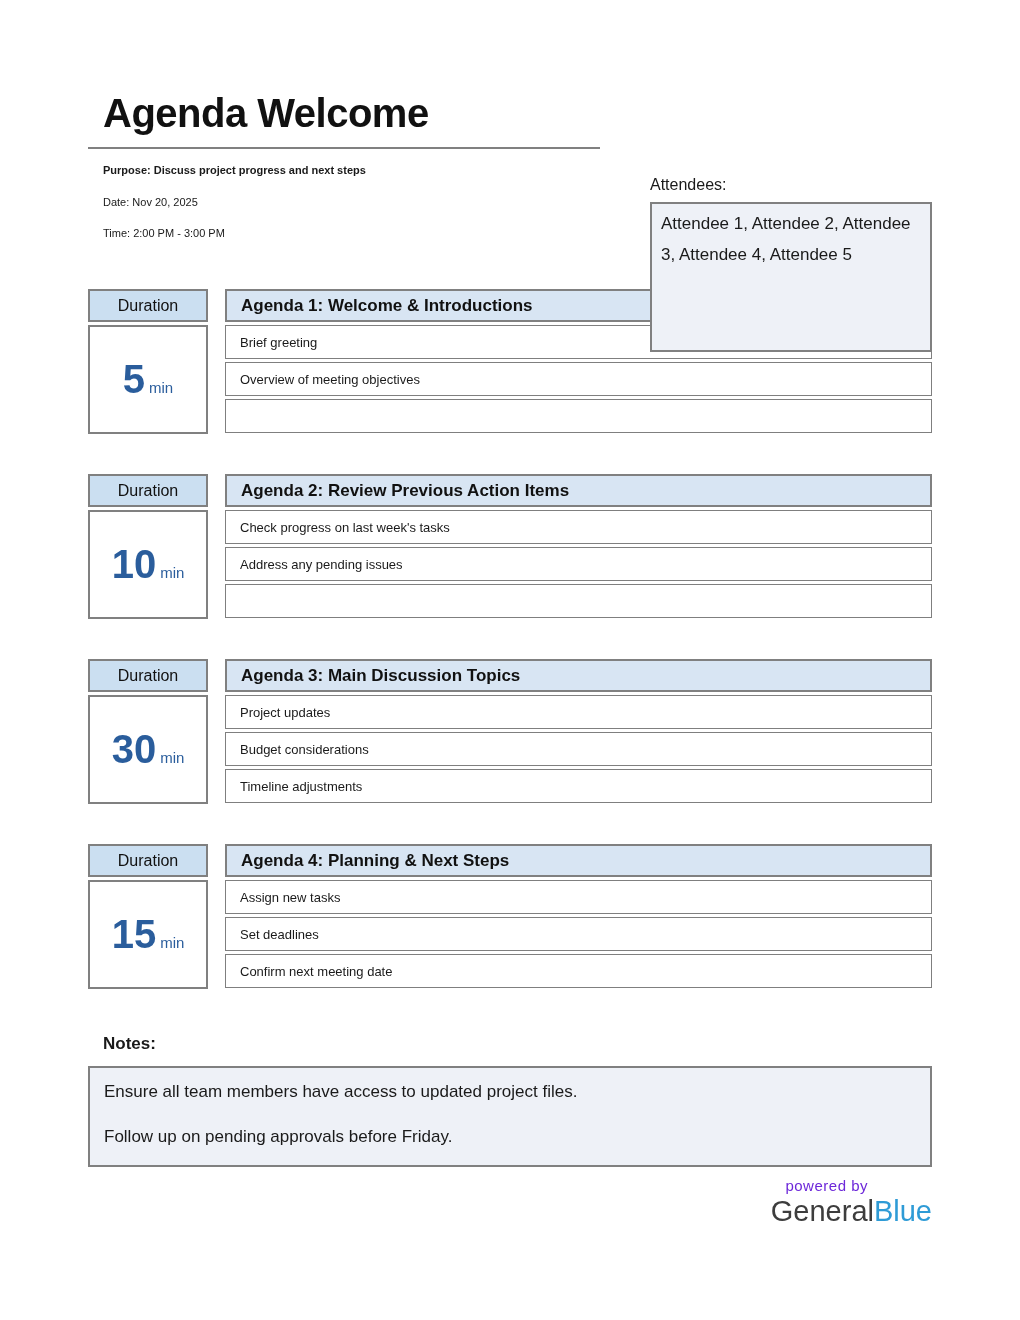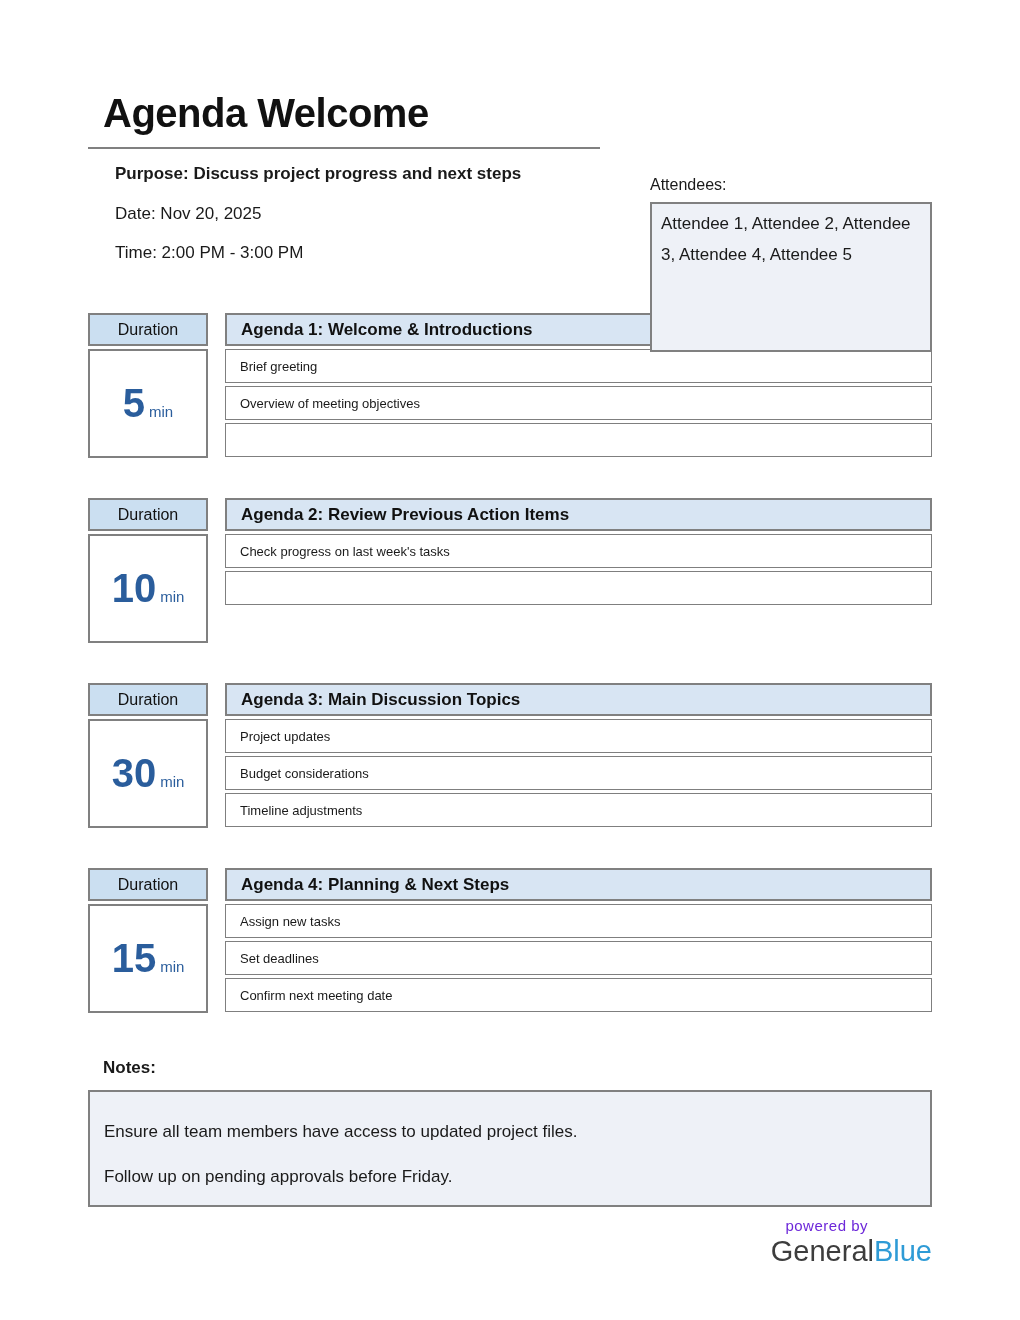--- a/index.html
+++ b/index.html
@@ -28,22 +28,22 @@
     letter-spacing: -0.5px;
     color: #111111;
     line-height: 1.15;
   }
   .title-rule {
     margin-top: 11px;
     width: 512px;
     border-top: 2px solid #808080;
   }
   .meta-line {
-    margin-left: 27px;
-    font-size: 17px;
+    margin-left: 15px;
+    font-size: 11px;
     color: #1a1a1a;
   }
   .purpose { margin-top: 15px; font-weight: bold; }
   .date-line { margin-top: 20px; }
   .time-line { margin-top: 19px; }
 
   
   .attendees {
     position: absolute;
     top: 86px;
@@ -140,21 +140,21 @@
   }
   .notes-box {
     margin-top: 12px;
     width: 844px;
     border: 2px solid #808080;
     background: #eef1f7;
     padding: 9px 14px 13px 14px;
     font-size: 17px;
   }
   .notes-box p { margin-top: 15px; line-height: 1.75; }
-  .notes-box p:first-child { margin-top: 16px; }
+  .notes-box p:first-child { margin-top: 0; }
 
   
   .footer {
     margin-top: 10px;
     width: 844px;
     text-align: right;
   }
   .powered-by {
     font-size: 15px;
     color: #6d28d9;
@@ -209,20 +209,21 @@
         <div class="duration-header">Duration</div>
         <div class="duration-body">
           <div class="duration-value">
             <span class="num">10</span><span class="unit">min</span>
           </div>
         </div>
       </div>
       <div class="agenda-table">
         <div class="agenda-header">Agenda 2: Review Previous Action Items</div>
         <div class="agenda-row">Check progress on last week's tasks</div>
+        <div class="agenda-row">Address any pending issues</div>
         <div class="agenda-row"></div>
       </div>
     </div>
 
     <div class="section">
       <div class="duration-col">
         <div class="duration-header">Duration</div>
         <div class="duration-body">
           <div class="duration-value">
             <span class="num">30</span><span class="unit">min</span>

